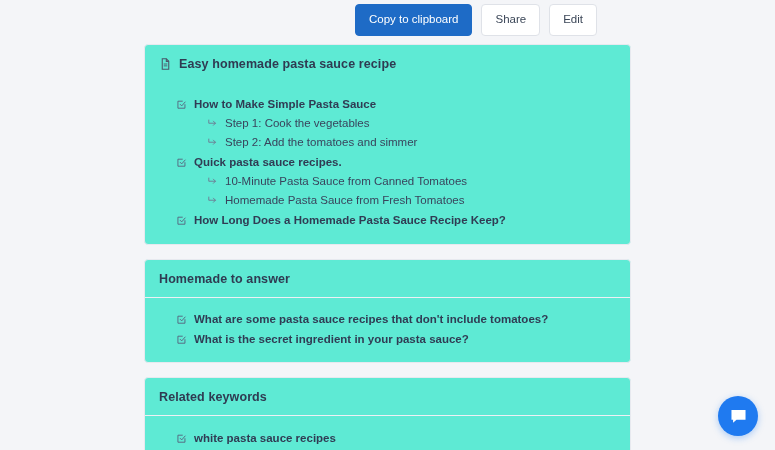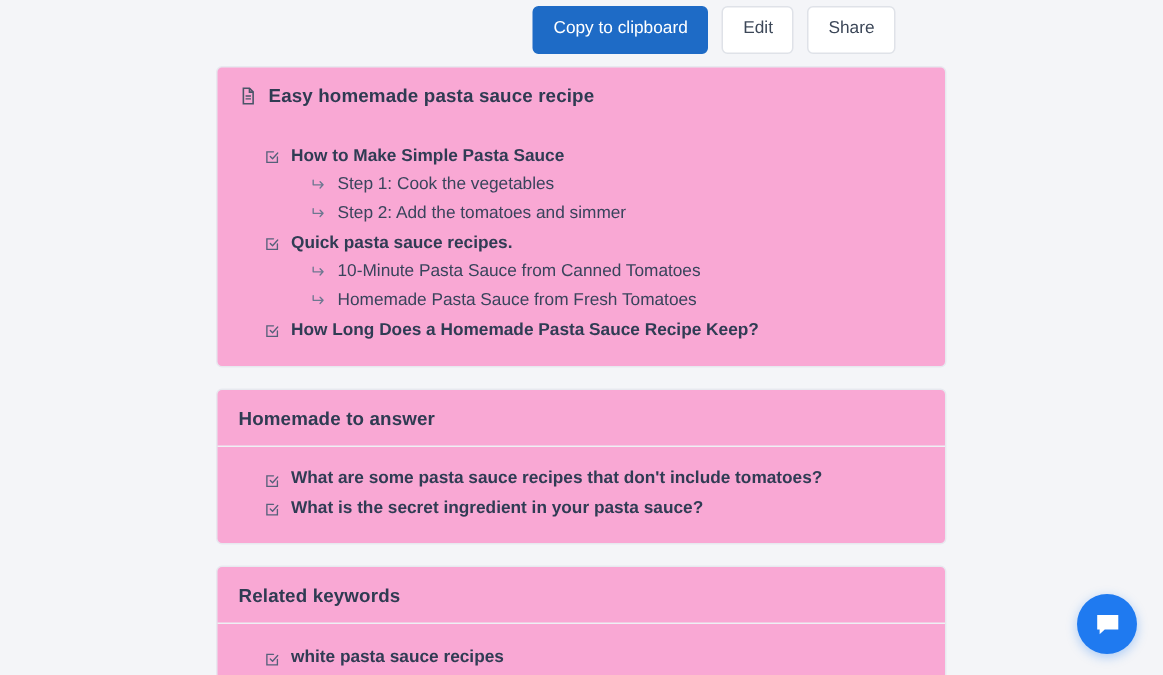--- a/index.html
+++ b/index.html
@@ -54,21 +54,21 @@
   }
 
   
   .cards {
     position: absolute;
     left: 144px;
     top: 44px;
     width: 487px;
   }
   .card {
-    background: #f9a8d4;
+    background: #5eead4;
     border: 1px solid #e7e9ef;
     border-radius: 4px;
     box-sizing: border-box;
     margin-bottom: 14px;
   }
   .card-head {
     padding: 12px 14px 11px 14px;
     display: flex;
     align-items: center;
     gap: 7px;
@@ -129,21 +129,20 @@
   }
   .row.plain > .row-text {
     font-weight: bold;
   }
   .list-indent {
     padding-left: 31px;
   }
   .list-indent .row.level-0,
   .list-indent .row.plain {
     padding-left: 0;
-    align-items: center;
   }
   .list-indent .row.level-1 {
     padding-left: 31px;
   }
 
   
   .chat-fab {
     position: absolute;
     right: 17px;
     bottom: 14px;
@@ -161,22 +160,22 @@
     width: 19px;
     height: 19px;
     display: block;
   }
 </style>
 </head>
 <body>
 
 <div class="topbar">
   <div class="btn btn-primary">Copy to clipboard</div>
+  <div class="btn btn-secondary">Share</div>
   <div class="btn btn-secondary">Edit</div>
-  <div class="btn btn-secondary">Share</div>
 </div>
 
 <div class="cards">
 
   <div class="card">
     <div class="card-head">
       <span>
         <svg class="doc-icon" viewBox="0 0 16 16" fill="none" stroke="currentColor" stroke-width="1.3">
           <path d="M4 1.6h5l3 3v9.8H4z"></path>
           <path d="M9 1.6v3.2h3"></path>

